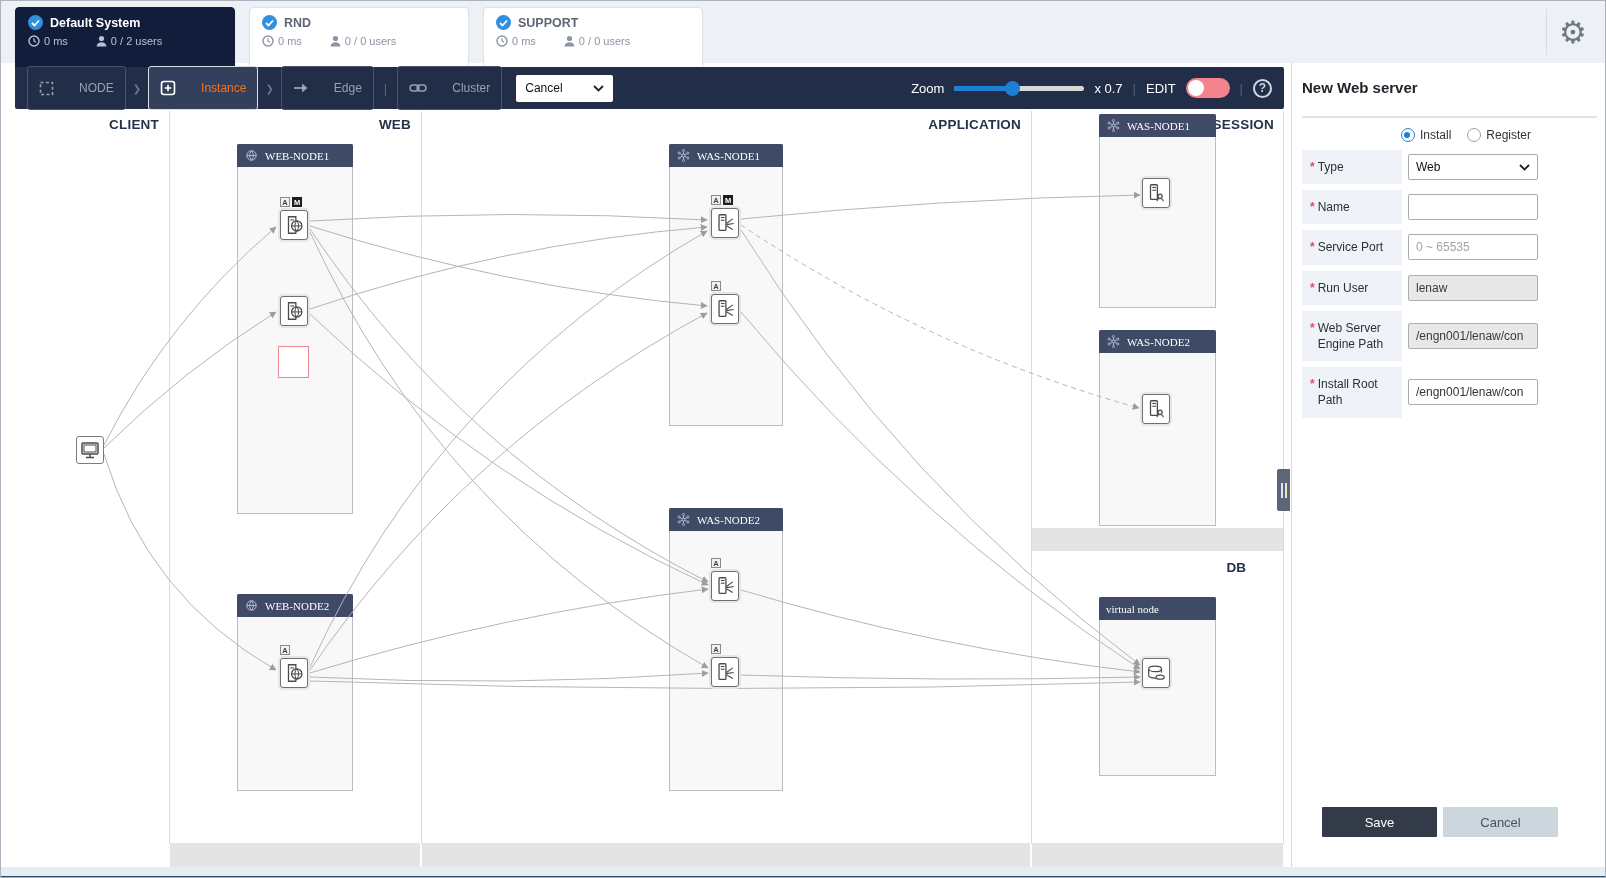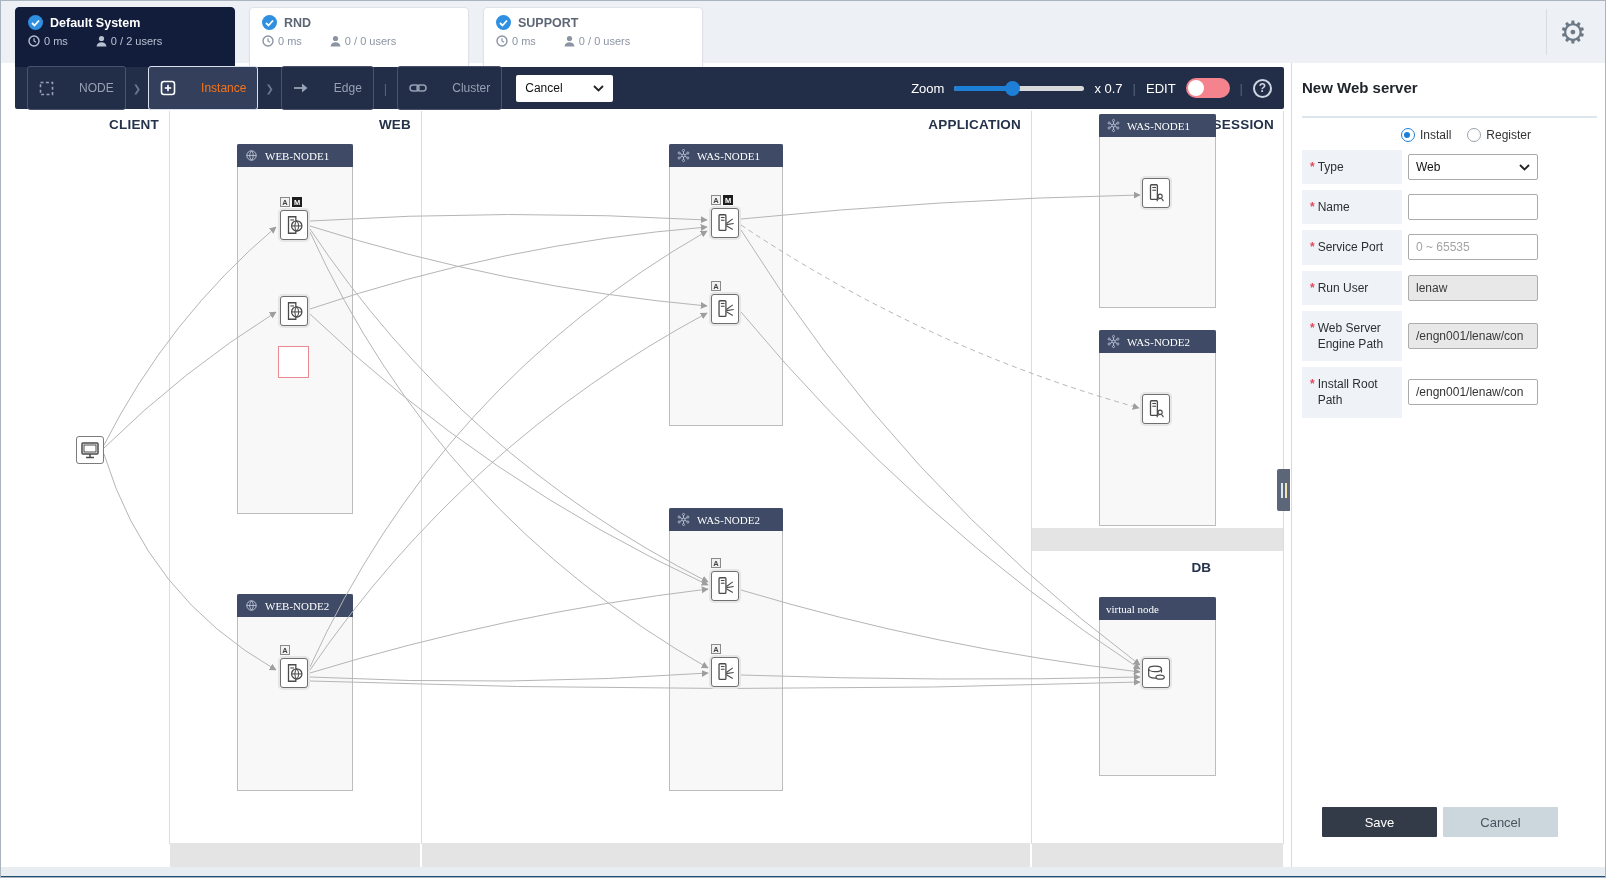--- a/index.html
+++ b/index.html
@@ -300,21 +300,21 @@
   <div class="vline" style="left:1282px"></div>
   <div class="hband" style="left:169px;width:250px"></div>
   <div class="hband" style="left:421px;width:608px"></div>
   <div class="hband" style="left:1031px;width:251px"></div>
   <div class="sessband"></div>
 
   <span class="collabel" style="left:38px;width:120px">CLIENT</span>
   <span class="collabel" style="left:292px;width:118px">WEB</span>
   <span class="collabel" style="left:898px;width:122px">APPLICATION</span>
   <span class="collabel" style="left:1152px;width:121px">SESSION</span>
-  <span class="dblabel" style="left:1088px;width:122px">DB</span>
+  <span class="dblabel" style="left:1123px;width:122px">DB</span>
 
   <div class="client-box">
     <svg class="ic" width="24" height="24">
         <use href="#icon-client"></use>
       </svg>
   </div>
 
   <div id="nodes">
       <div class="gnode" style="left: 236px; top: 143px; width: 116px; height: 370px;">
         <div class="gnode-hd">

